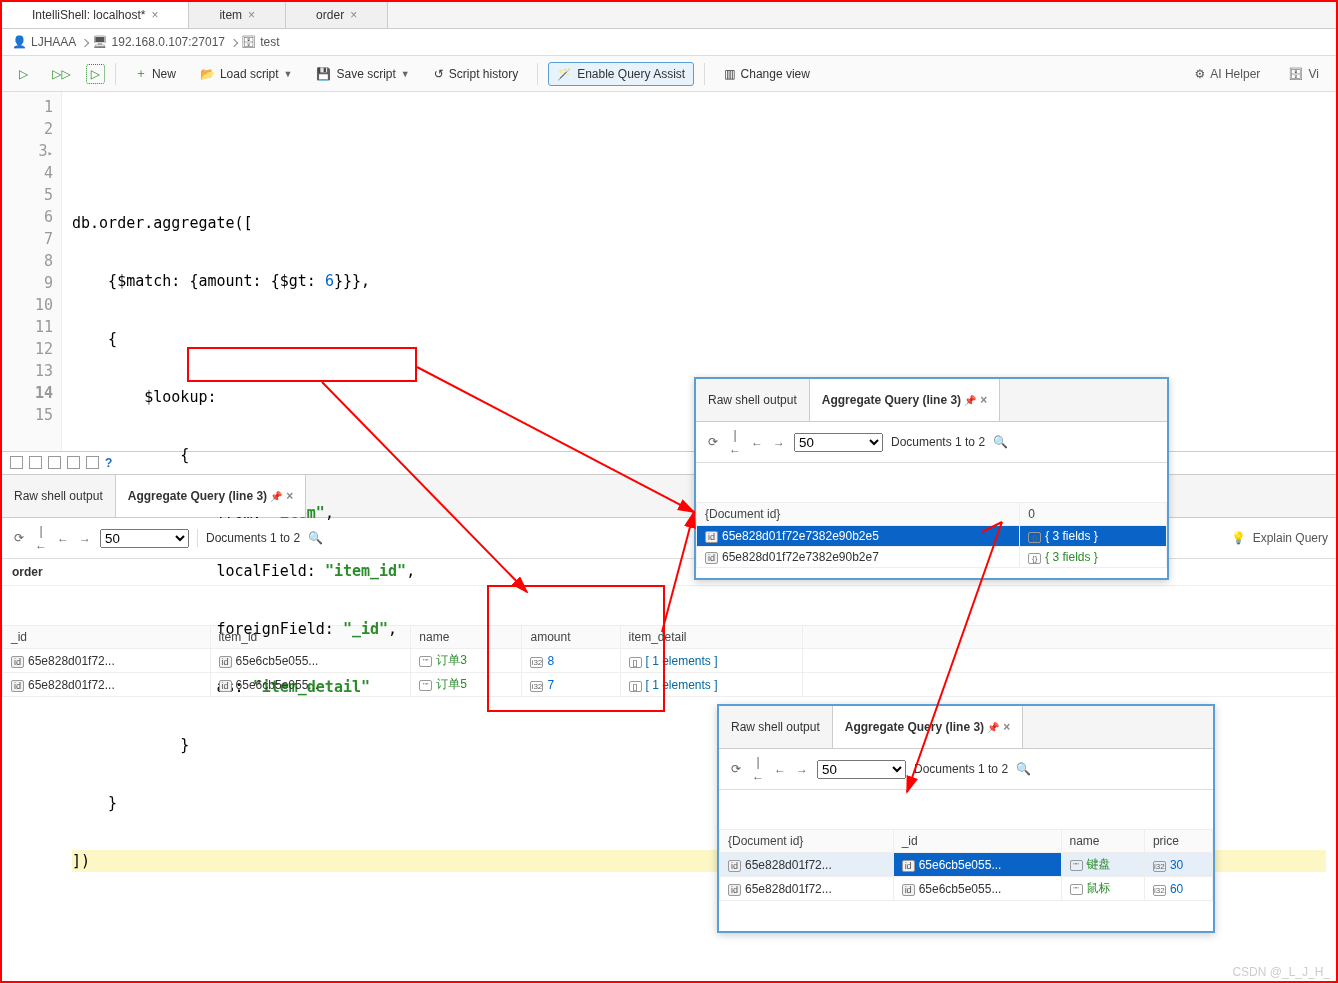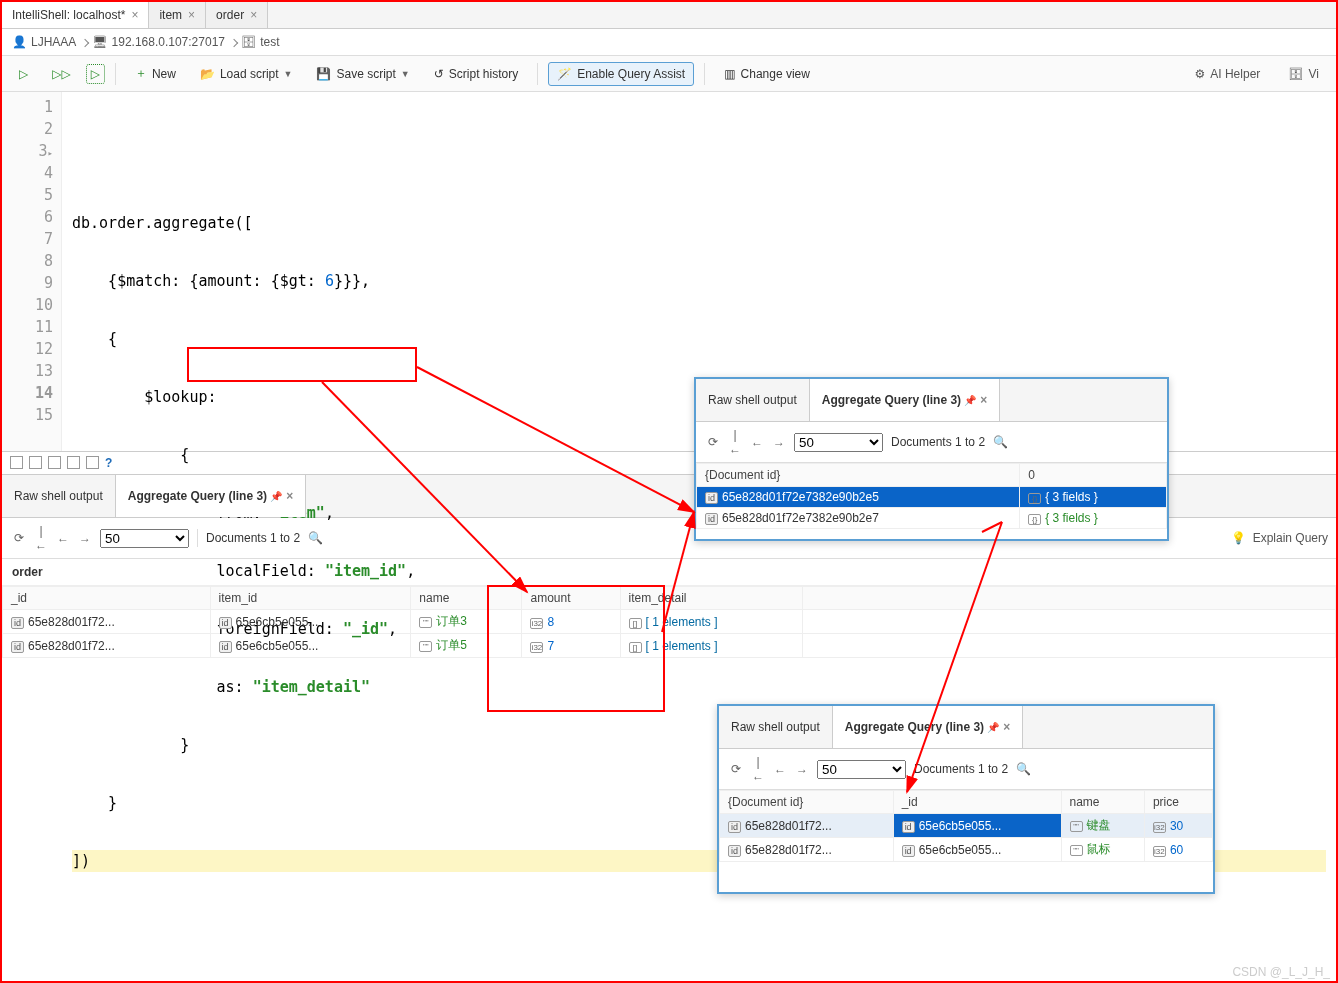--- a/index.html
+++ b/index.html
@@ -1,18 +1,18 @@
 <!DOCTYPE html>
 <html><head>
 <meta charset="utf-8">
 <style>
   * { box-sizing: border-box; margin: 0; padding: 0; }
   body { font-family: Arial, sans-serif; font-size: 12px; background: #fff; color: #333; width: 1338px; height: 983px; position: relative; border: 2px solid #f00; }
   .tabs { display: flex; border-bottom: 1px solid #ccc; background: #f5f5f5; }
-  .tab { padding: 6px 10px; border-right: 1px solid #ccc; display: flex; align-items: center; gap: 6px; cursor: pointer; background: #f0f0f0; }
+  .tab { padding: 6px 30px; border-right: 1px solid #ccc; display: flex; align-items: center; gap: 6px; cursor: pointer; background: #f0f0f0; }
   .tab.active { background: #fff; }
   .tab-close { color: #888; font-size: 12px; }
   .breadcrumb { padding: 6px 10px; display: flex; align-items: center; gap: 4px; border-bottom: 1px solid #ddd; color: #555; }
   .bc-sep { color: #aaa; }
   .bc-sep::after { content:''; display:inline-block; width:5px; height:5px; border-right:1px solid #888; border-top:1px solid #888; transform: rotate(45deg); margin-left:2px;}
   .toolbar { display: flex; align-items: center; gap: 6px; padding: 4px 8px; border-bottom: 1px solid #ddd; background: #fafafa; }
   .toolbar .sep { width: 1px; height: 22px; background: #ddd; margin: 0 4px; }
   .tbtn { padding: 4px 8px; border: 1px solid transparent; border-radius: 3px; display: flex; align-items: center; gap: 5px; cursor: pointer; }
   .tbtn.assist { border: 1px solid #5a9fd4; background: #e8f2fb; }
   .play { color: #2a8c2a; }
@@ -26,21 +26,21 @@
   .code-lines .k { color: #000; }
   .redbox { position: absolute; border: 2px solid #f00; pointer-events: none; }
   .editor-status { padding: 4px 8px; border-bottom: 1px solid #ccc; color: #0066cc; display:flex; gap:6px;}
   .small-box{width:13px;height:13px;border:1px solid #999;}
   .panel-tabs { display: flex; background: #f5f5f5; border-bottom: 1px solid #ccc; }
   .panel-tab { padding: 14px 12px; border-right: 1px solid #ccc; cursor: pointer; }
   .panel-tab.active { background: #fff; font-weight: bold; }
   .panel-toolbar { display: flex; align-items: center; gap: 8px; padding: 6px 10px; border-bottom: 1px solid #ddd; }
   .panel-toolbar select { width: 89px; }
   .nav-ico { width: 14px; display: inline-block; text-align: center; color: #666; }
-  .grid { width: 100%; border-collapse: collapse; font-size: 12px; }
+  .grid { width: 100%; border-collapse: collapse; font-size: 12px; margin-top: 39px; }
   .grid th { text-align: left; padding: 4px 8px; border: 1px solid #eee; background: #fafafa; font-weight: normal; color: #444; }
   .grid td { padding: 3px 8px; border: 1px solid #eee; }
   .id-badge { display: inline-block; border: 1px solid #999; border-radius: 2px; padding: 0 2px; font-size: 9px; color: #555; margin-right: 4px; background: #f0f0f0; }
   .linkish { color: #0066cc; }
   .greenish { color: #2a8c2a; }
   .orangeish { color: #0369a1; }
   .icon-sm{display:inline-block;width:13px;height:11px;border:1px solid #999;border-radius:2px;margin-right:4px;font-size:8px;text-align:center;line-height:10px;color:#666;}
   .popup { position: absolute; border: 2px solid #5a9fd4; background: #fff; box-shadow: 0 2px 8px rgba(0,0,0,0.2); }
   .popup .breadcrumb2 { padding: 6px 10px; font-weight: bold; border-bottom: 1px solid #eee; }
   .row-sel { background: #0a64c8; color: #fff; }

